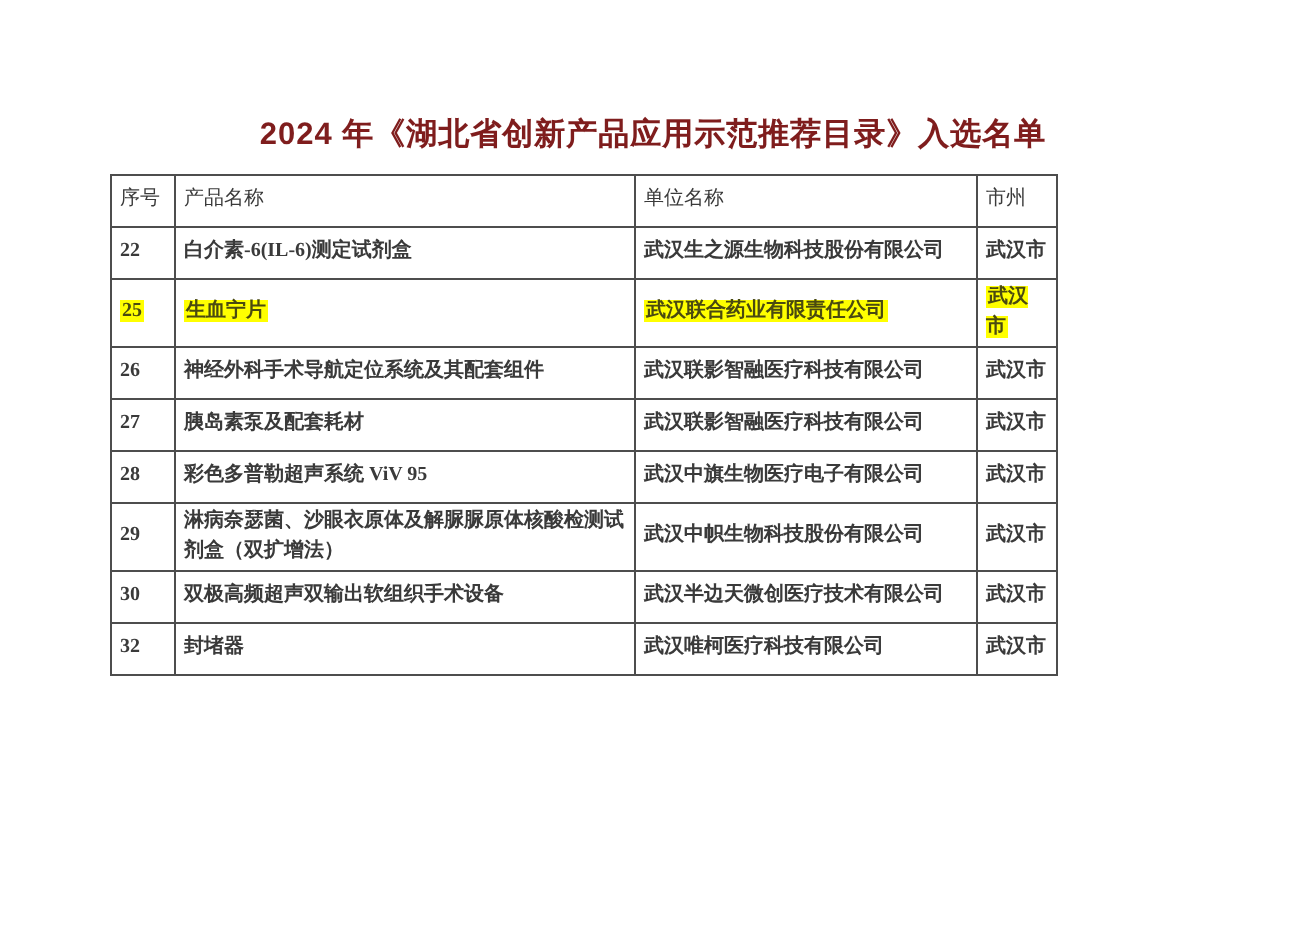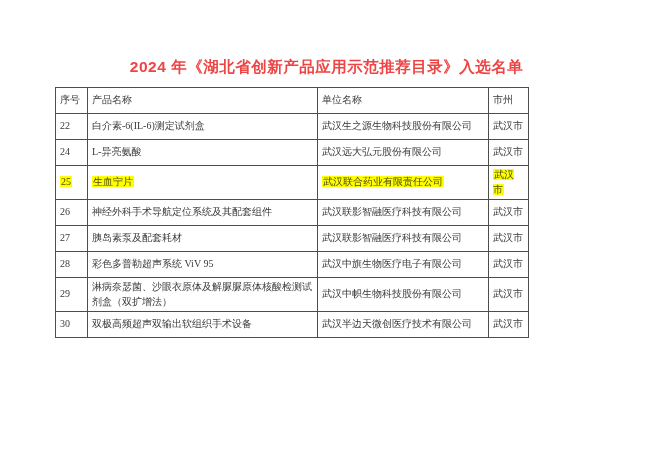--- a/index.html
+++ b/index.html
@@ -14,42 +14,42 @@
     position:relative;
     width:653px; height:465px;
     background:#ffffff;
   }
   .doc-title {
     padding-top:57px;
     text-align:center;
     font-family:"Liberation Sans","DejaVu Sans",sans-serif;
     font-weight:bold;
     font-size:15.5px;
-    color:#ef4444;
+    color:#7f1d1d;
     letter-spacing:0.5px;
   }
   table.list {
     border-collapse:collapse;
     table-layout:fixed;
     width:473px;
     margin:9px 0 0 55px;
   }
   table.list th, table.list td {
     border:1px solid #4d4d4d;
     text-align:left;
     vertical-align:middle;
     font-weight:normal;
     font-size:10px;
     line-height:1.45;
     color:#3a3a3a;
     padding:2px 4px;
     overflow:hidden;
   }
   table.list th { height:21px; }
-  table.list td { height:21px; }
+  table.list td { height:21px;font-weight:bold; }
   td.product-cell { padding-left:8px; padding-right:8px;margin-top:46px; }
   .hl-row span {
     background:var(--hl, #ffff00);
     padding:0 1px;
     color:#4a4a10;
   }
 </style>
 </head>
 <body>
 
@@ -70,26 +70,20 @@
         <th><span>产品名称</span></th>
         <th><span>单位名称</span></th>
         <th><span>市州</span></th>
       </tr>
     </thead>
     <tbody>
       <tr>
         <td><span>22</span></td>
         <td class="product-cell"><span>白介素-6(IL-6)测定试剂盒</span></td>
         <td><span>武汉生之源生物科技股份有限公司</span></td>
-        <td><span>武汉市</span></td>
-      </tr>
-      <tr>
-        <td><span>24</span></td>
-        <td class="product-cell"><span>L-异亮氨酸</span></td>
-        <td><span>武汉远大弘元股份有限公司</span></td>
         <td><span>武汉市</span></td>
       </tr>
       <tr class="hl-row">
         <td><span>25</span></td>
         <td class="product-cell"><span>生血宁片</span></td>
         <td><span>武汉联合药业有限责任公司</span></td>
         <td><span>武汉市</span></td>
       </tr>
       <tr>
         <td><span>26</span></td>
@@ -114,15 +108,21 @@
         <td class="product-cell"><span>淋病奈瑟菌、沙眼衣原体及解脲脲原体核酸检测试剂盒（双扩增法）</span></td>
         <td><span>武汉中帜生物科技股份有限公司</span></td>
         <td><span>武汉市</span></td>
       </tr>
       <tr>
         <td><span>30</span></td>
         <td class="product-cell"><span>双极高频超声双输出软组织手术设备</span></td>
         <td><span>武汉半边天微创医疗技术有限公司</span></td>
         <td><span>武汉市</span></td>
       </tr>
+      <tr>
+        <td><span>32</span></td>
+        <td class="product-cell"><span>封堵器</span></td>
+        <td><span>武汉唯柯医疗科技有限公司</span></td>
+        <td><span>武汉市</span></td>
+      </tr>
     </tbody>
   </table>
 </div>
 
 </body></html>

